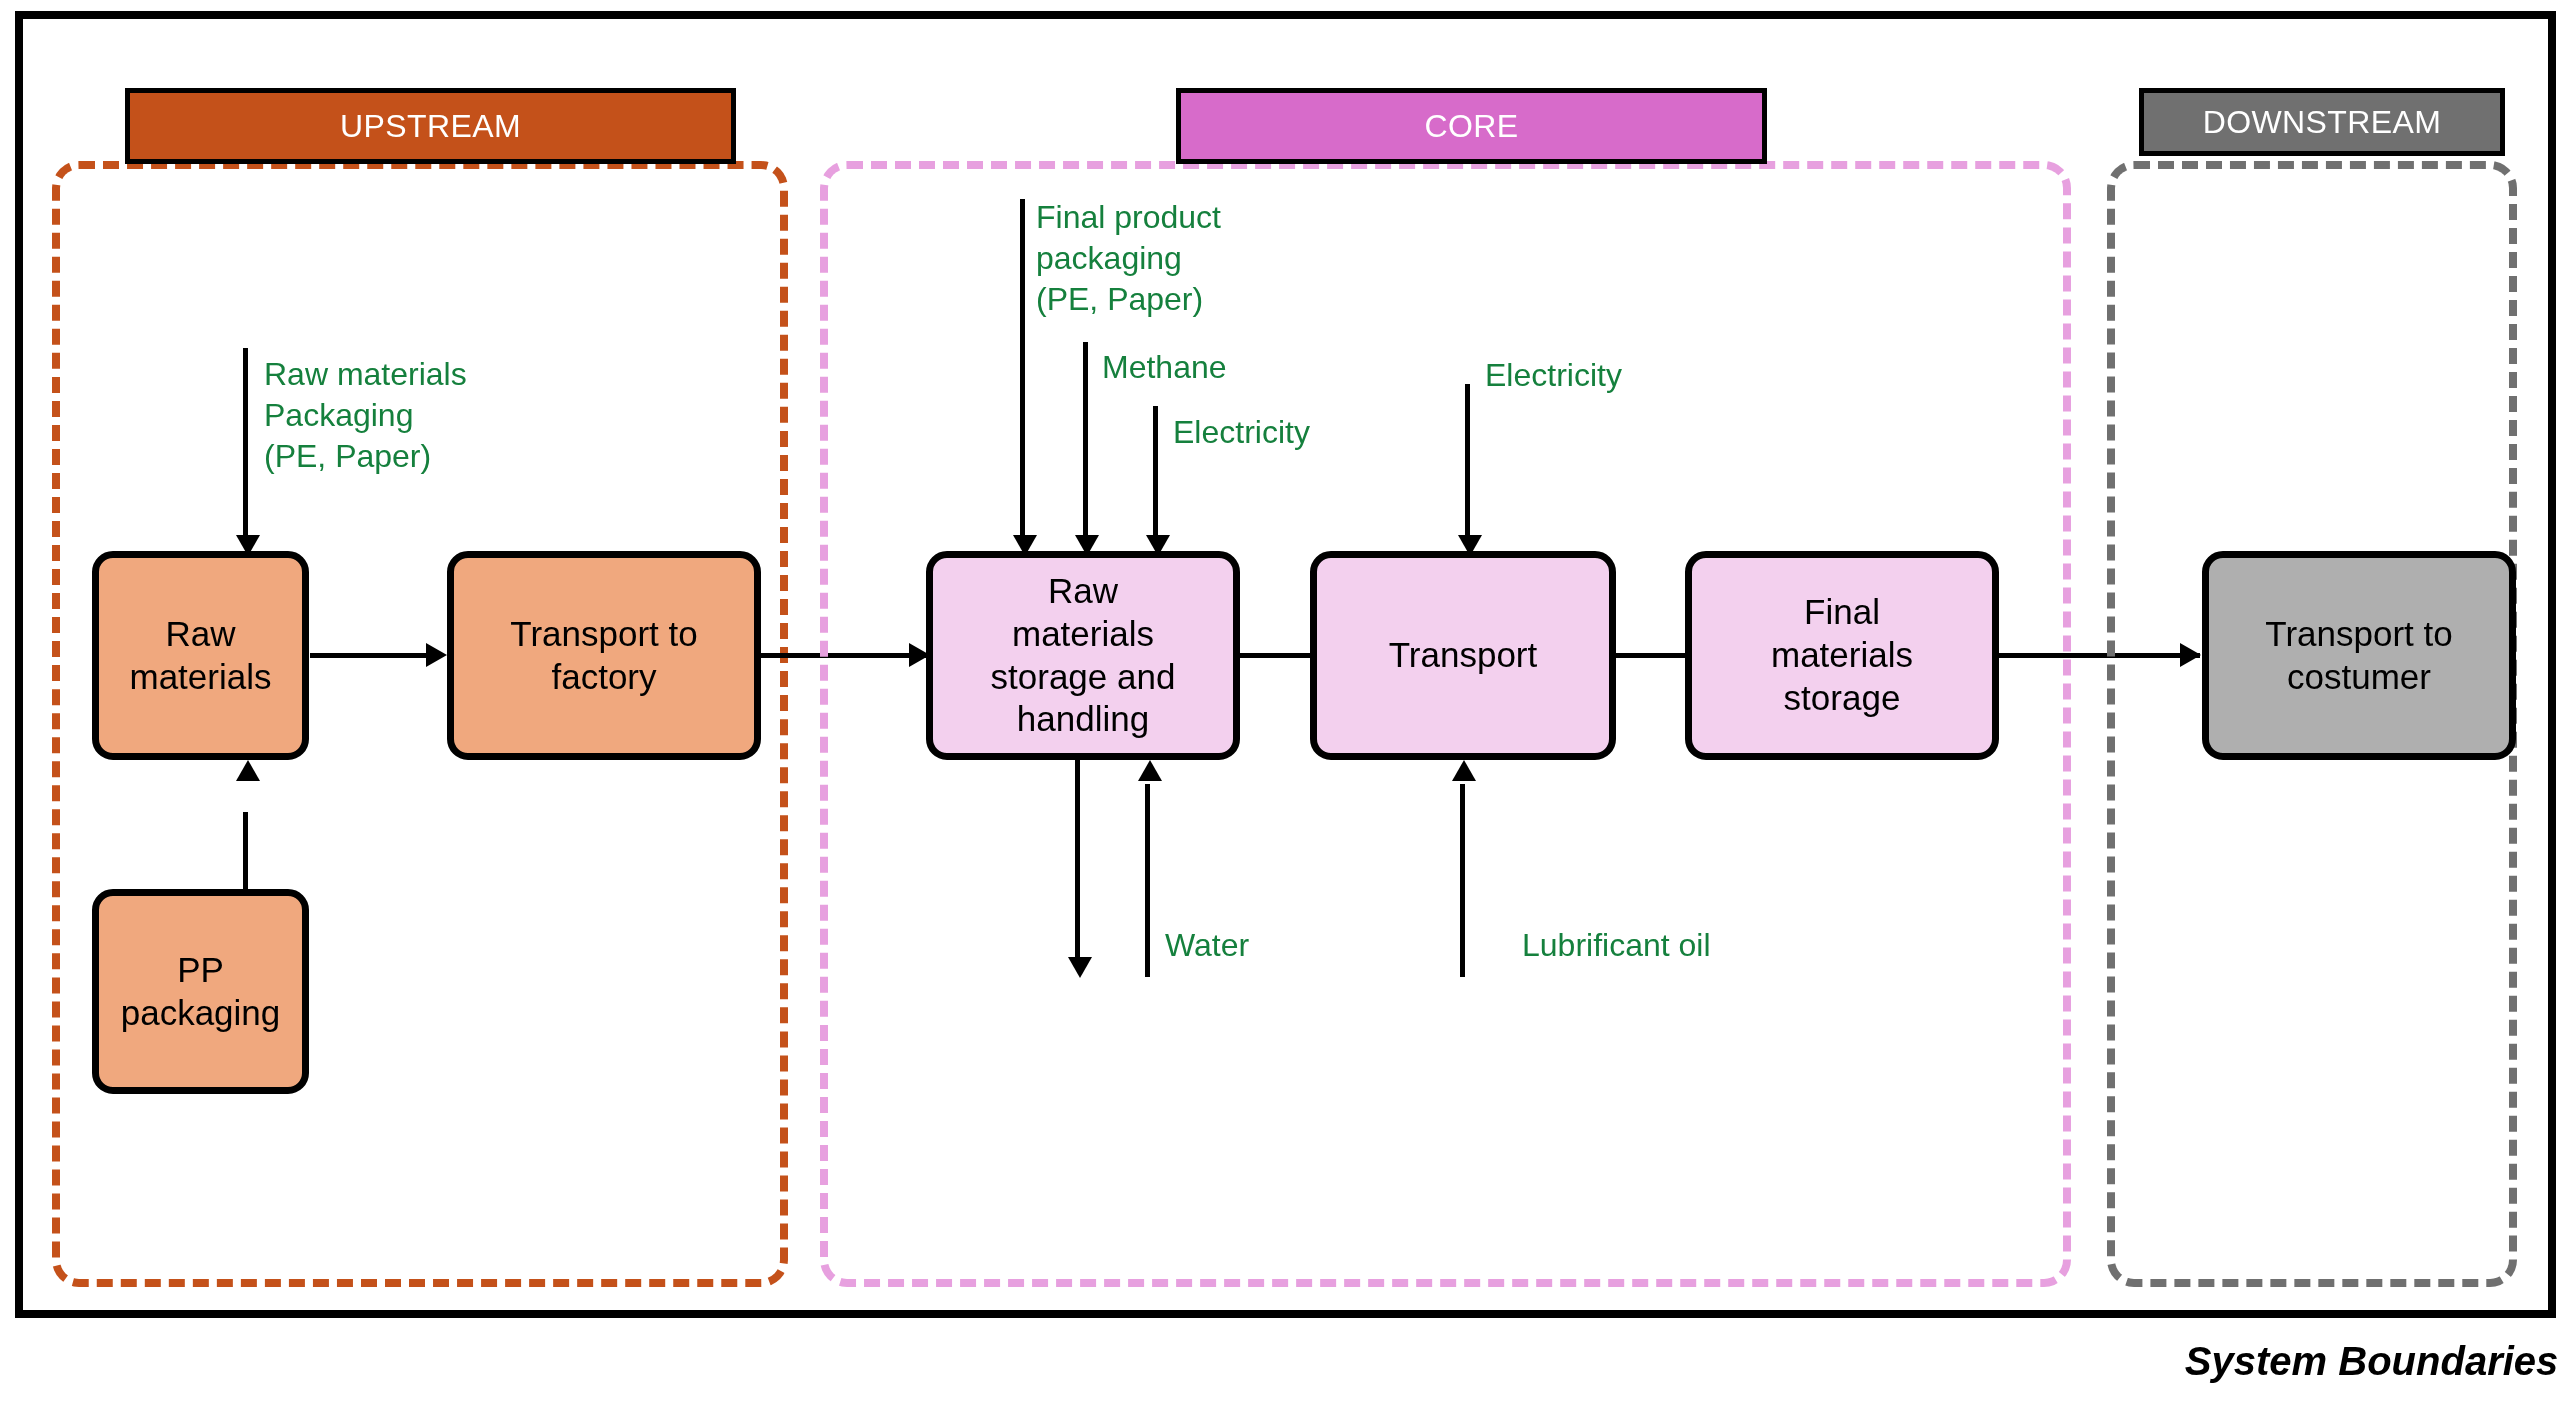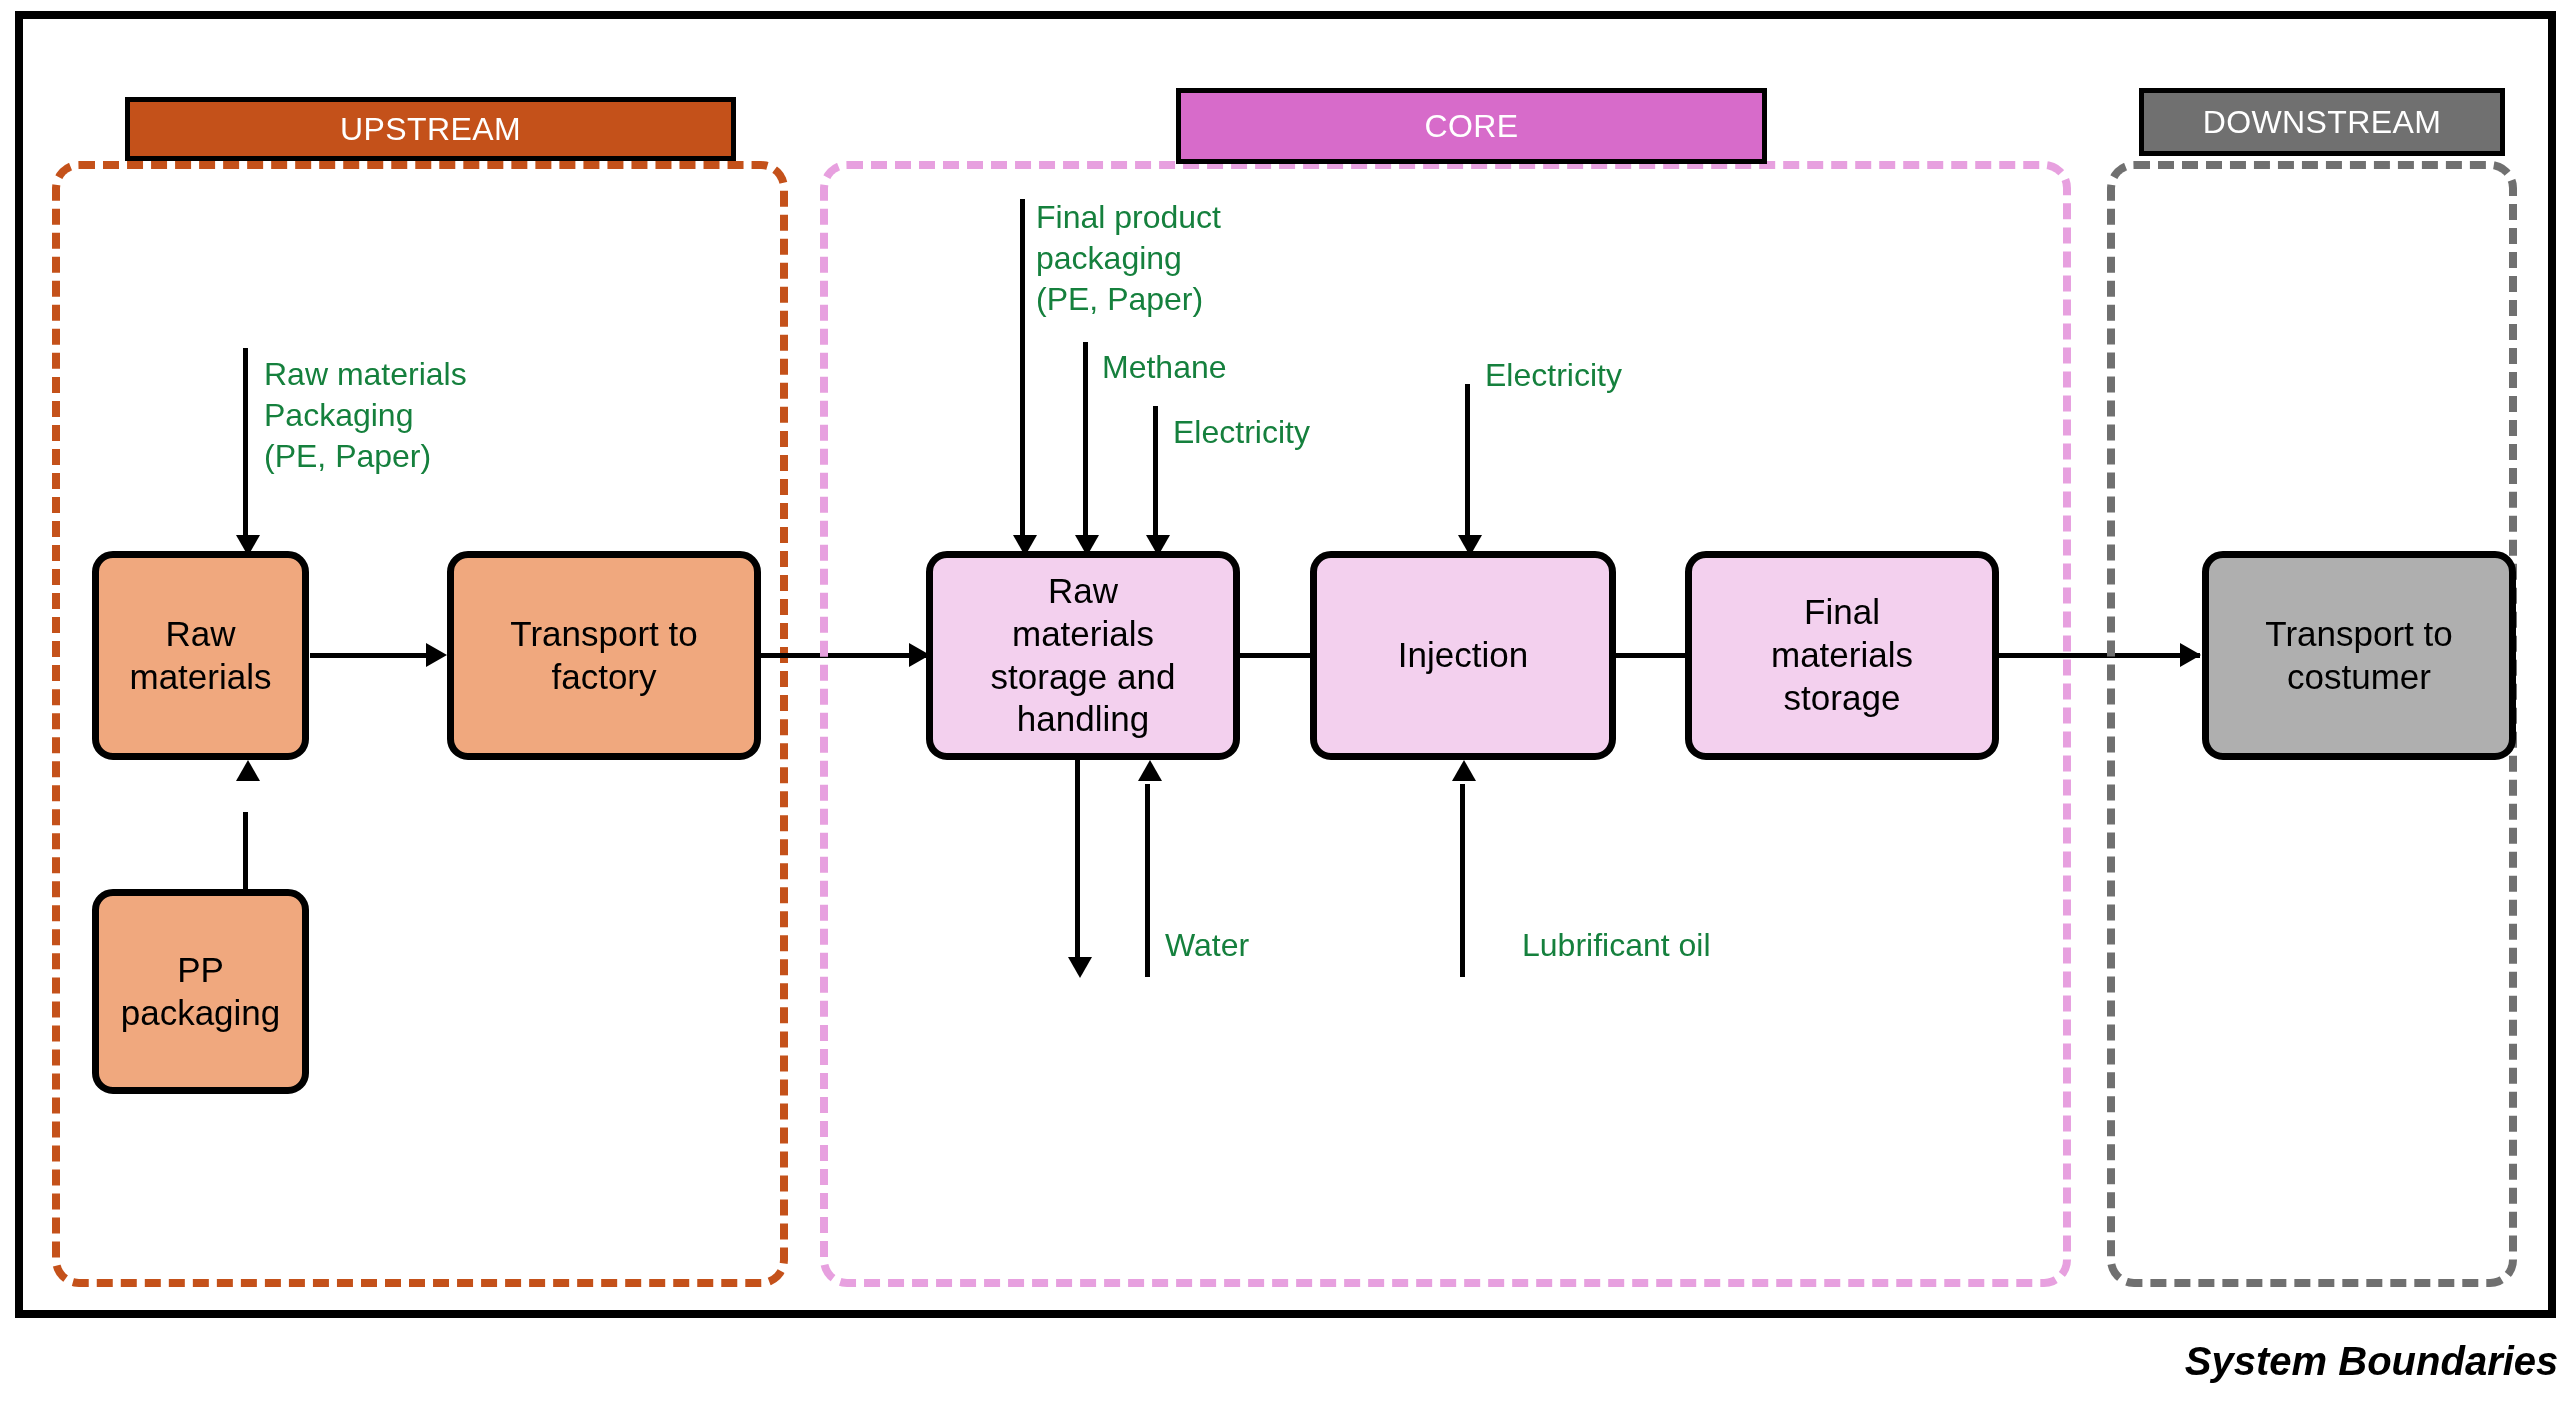--- a/index.html
+++ b/index.html
@@ -131,21 +131,21 @@
 </style>
 </head>
 <body>
 
 <div id="stage">
 
   <div class="outer-frame"></div>
 
   <div class="stage-boundary upstream" style="left:52px; top:161px; width:736px; height:1126px;"></div>
 
-  <div class="stage-header upstream" style="left:125px; top:97px; width:611px; height:64px;">
+  <div class="stage-header upstream" style="left:125px; top:88px; width:611px; height:76px;">
     <span>UPSTREAM</span>
   </div>
 
   <div class="arrow-v" style="left:243px; top:348px; height:193px;"></div>
   <div class="head down" style="left:236px; top:535px;"></div>
   <div class="flow-label" style="left:264px; top:354px;">Raw materials
 Packaging
 (PE, Paper)</div>
 
   <div class="node orange" style="left:92px; top:551px; width:217px; height:209px;">
@@ -207,21 +207,21 @@
   <div class="flow-label" style="left:1165px; top:925px;">Water</div>
 
   <div class="arrow-h" style="left:1240px; top:653px; width:121px;"></div>
   <div class="head right" style="left:1358px; top:643px;"></div>
 
   <div class="arrow-v" style="left:1465px; top:384px; height:157px;"></div>
   <div class="head down" style="left:1458px; top:535px;"></div>
   <div class="flow-label" style="left:1485px; top:355px;">Electricity</div>
 
   <div class="node pink" style="left:1310px; top:551px; width:306px; height:209px;">
-    <span>Injection</span>
+    <span>Transport</span>
   </div>
 
   <div class="arrow-v" style="left:1460px; top:784px; height:193px;"></div>
   <div class="head up" style="left:1452px; top:760px;"></div>
   <div class="flow-label" style="left:1480px; top:925px;margin-left:42px;">Lubrificant oil</div>
 
   <div class="arrow-h" style="left:1616px; top:653px; width:72px;"></div>
 
   <div class="node pink" style="left:1685px; top:551px; width:314px; height:209px;">
     <span>Final

